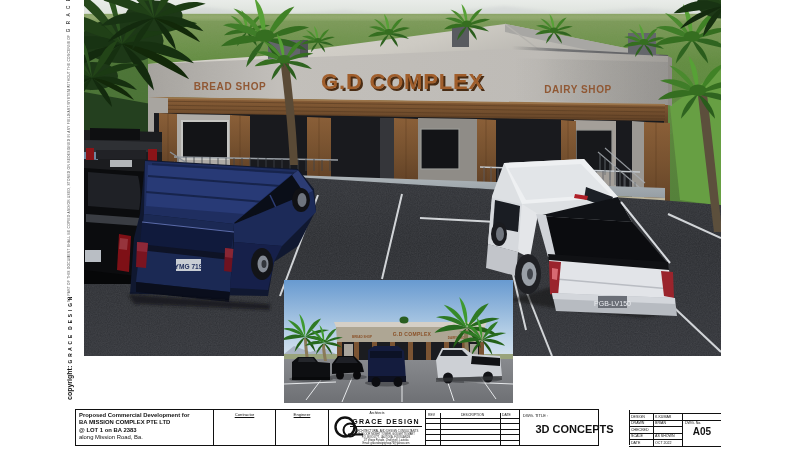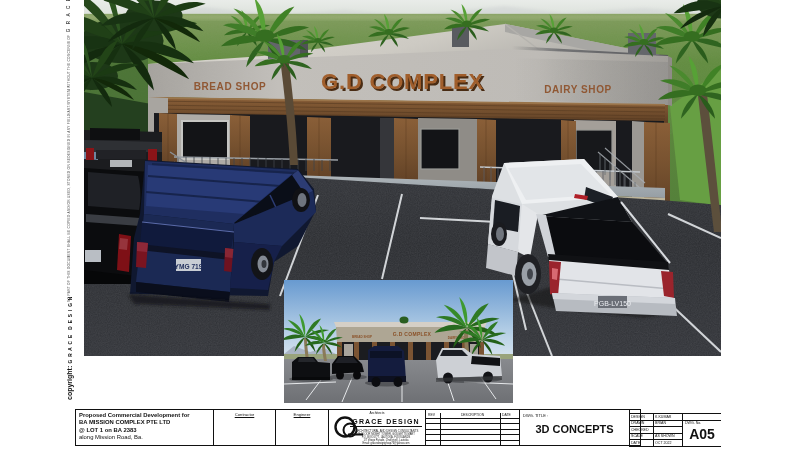--- a/index.html
+++ b/index.html
@@ -555,21 +555,21 @@
 <g>
 <path d="M152,80 L158,68 L180,68 L188,74 L216,76 L218,96 L154,98 Z" fill="#cdd0d5"></path>
 <path d="M159,70 L178,70 L184,76 L156,76 Z" fill="#1b1e24"></path>
 <path d="M188,76 L216,78 L216,86 L187,84 Z" fill="#111215"></path>
 <ellipse cx="164" cy="98" rx="5" ry="5.5" fill="#111216"></ellipse>
 <ellipse cx="204" cy="97" rx="5" ry="5.5" fill="#111216"></ellipse>
 <path d="M152,98 L218,96 L218,100 L152,102 Z" fill="#3a3c40" opacity="0.6"></path>
 </g>
 </svg>
 
-<div class="abs" style="left:75px;top:409px;width:566px;height:37px;border:1px solid #111;background:#fff;font-family:'Liberation Sans',sans-serif;color:#111;">
+<div class="abs" style="left:75px;top:409px;width:524px;height:37px;border:1px solid #111;background:#fff;font-family:'Liberation Sans',sans-serif;color:#111;">
 
 <div class="abs" style="left:3px;top:2px;width:134px;font-size:5.9px;font-weight:bold;line-height:7.3px;">Proposed Commercial Development for<br>BA MISSION COMPLEX PTE LTD<br>@ LOT 1 on BA 2383<br><span style="font-weight:normal;">along Mission Road, Ba.</span></div>
 
 <div class="abs" style="left:137px;top:0;width:1px;height:35px;background:#111;"></div>
 <div class="abs" style="left:199px;top:0;width:1px;height:35px;background:#111;"></div>
 <div class="abs" style="left:252px;top:0;width:1px;height:35px;background:#111;"></div>
 <div class="abs" style="left:349px;top:0;width:1px;height:35px;background:#111;"></div>
 <div class="abs" style="left:443px;top:0;width:1px;height:35px;background:#111;"></div>
 <div class="abs" style="left:553px;top:0;width:1px;height:35px;background:#111;"></div>
 
@@ -618,17 +618,17 @@
 <div class="abs" style="left:2px;top:1.6px;font-size:3.6px;">DESIGN</div>
         <div class="abs" style="left:26px;top:1.6px;font-size:3.6px;">K.KUMAR</div>
 <div class="abs" style="left:2px;top:8.2px;font-size:3.6px;">DRAWN</div>
         <div class="abs" style="left:26px;top:8.2px;font-size:3.6px;">BRIAN</div>
 <div class="abs" style="left:2px;top:14.8px;font-size:3.6px;">CHECKED</div>
 <div class="abs" style="left:2px;top:21.4px;font-size:3.6px;">SCALE</div>
         <div class="abs" style="left:26px;top:21.4px;font-size:3.6px;">AS SHOWN</div>
 <div class="abs" style="left:2px;top:28px;font-size:3.6px;">DATE</div>
         <div class="abs" style="left:26px;top:28px;font-size:3.6px;">OCT 2022</div>
 <div class="abs" style="left:56px;top:8.2px;font-size:3.6px;">DWG. No.</div>
-<div class="abs" style="left:54px;top:13px;width:38px;text-align:center;font-size:14px;font-weight:bold;">A05</div>
+<div class="abs" style="left:54px;top:13px;width:38px;text-align:center;font-size:10px;font-weight:bold;">A05</div>
 </div>
 </div>
 
 </div>
 
 </body></html>

